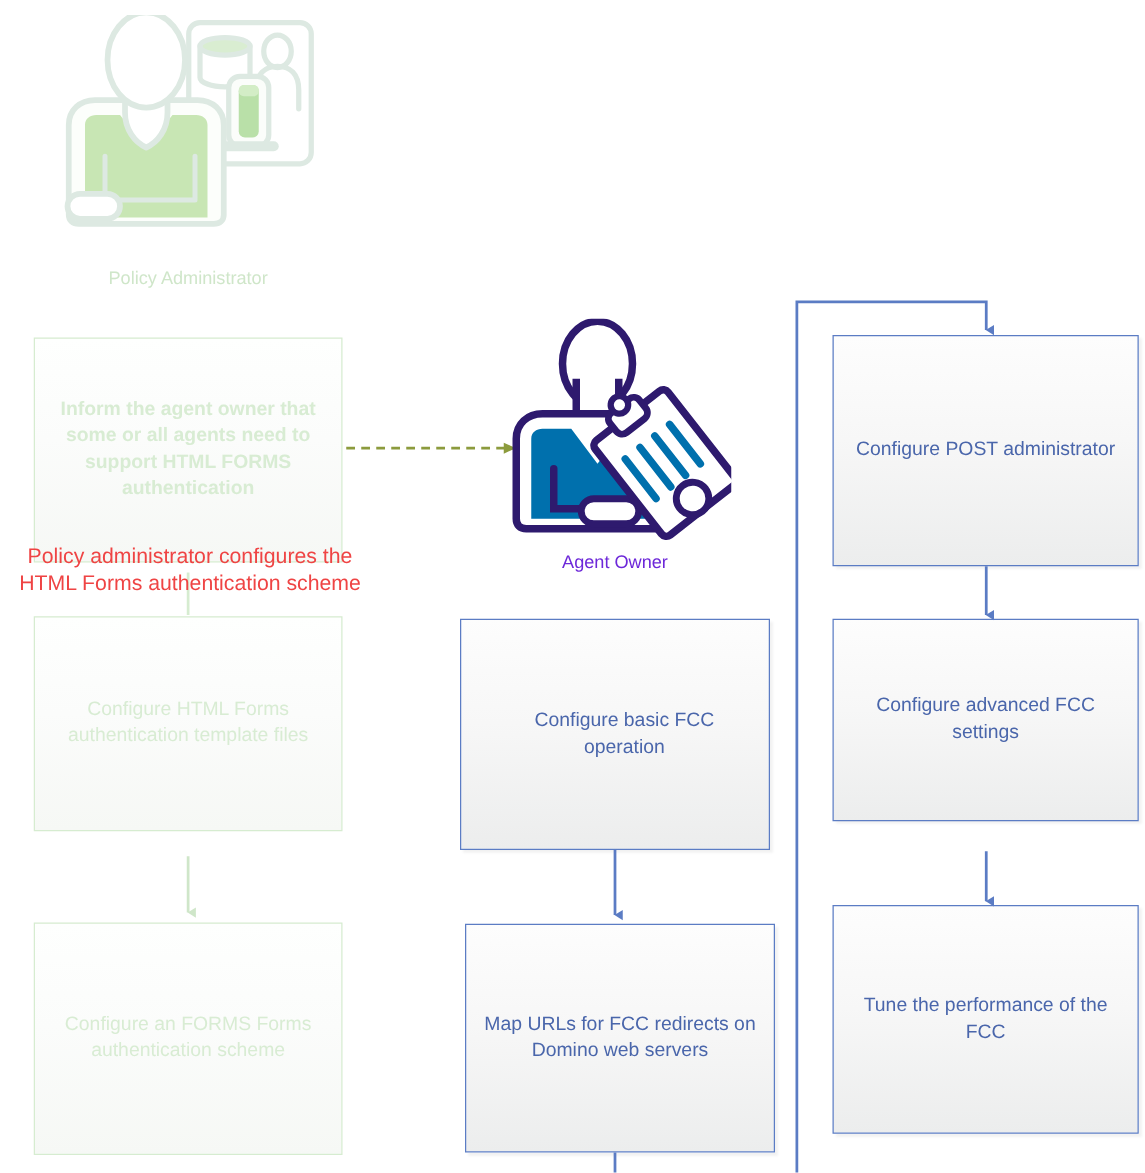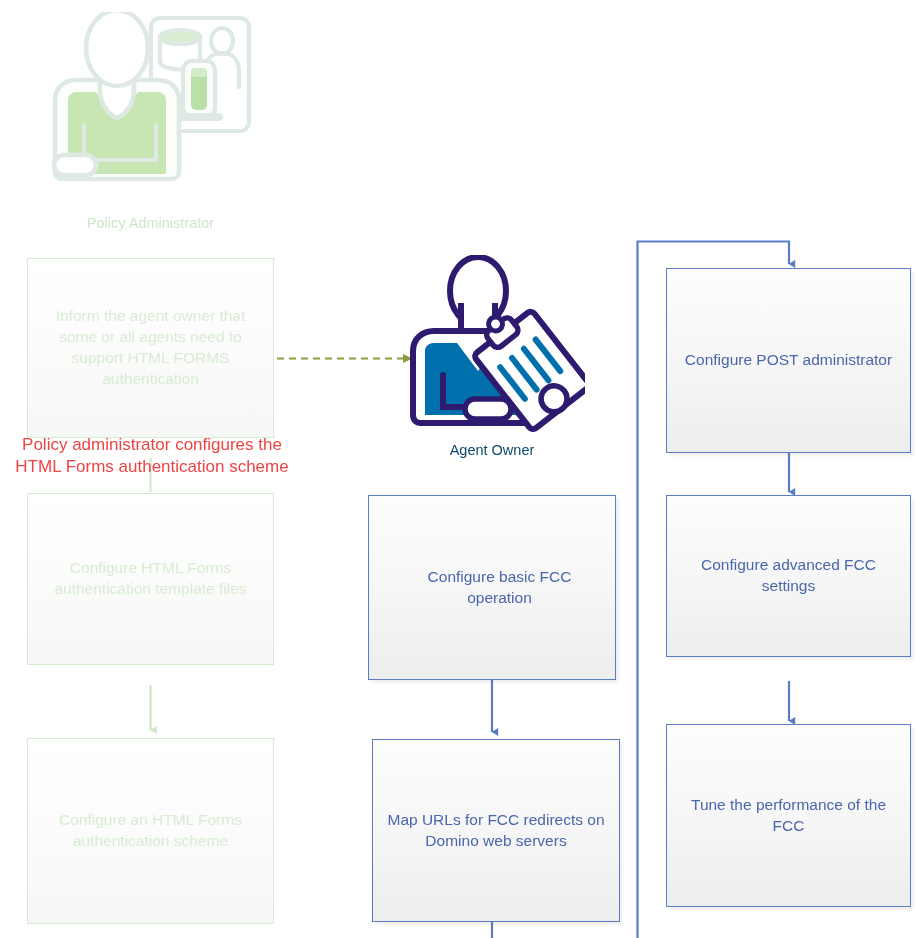--- a/index.html
+++ b/index.html
@@ -26,21 +26,21 @@
 
   
   .actor-label {
     position: absolute;
     text-align: center;
     font-size: 14.5px;
     line-height: 1.2;
     white-space: nowrap;
   }
   .actor-label.faded { color: #cfe6c9; }
-  .actor-label.active { color: #0c4a6e; }
+  .actor-label.active { color: #6d28d9; }
 
   
   .pbox {
     position: absolute;
     box-sizing: border-box;
     display: flex;
     align-items: center;
     justify-content: center;
     text-align: center;
     font-size: 15.5px;
@@ -192,30 +192,30 @@
         </g>
         <circle cx="125" cy="150" r="13" fill="#ffffff" stroke="#2e1a6e" stroke-width="5.5"></circle>
       </g>
     </svg>
   </div>
 
   <div class="actor-label faded" style="left:27px; top:205px; width:247px;">Policy Administrator</div>
 
   <div class="actor-label active" style="left:368px; top:432px; width:248px;">Agent Owner</div>
 
-  <div class="pbox green" style="left:27px; top:248px; width:247px; height:180px;">
+  <div class="pbox green" style="left:27px; top:260px; width:247px; height:180px;font-weight:bold;">
     <span class="ptext">Inform the agent owner that some or all agents need to support HTML FORMS authentication</span>
   </div>
 
   <div class="pbox green" style="left:27px; top:483px; width:247px; height:172px;">
     <span class="ptext">Configure HTML Forms authentication template files</span>
   </div>
 
   <div class="pbox green" style="left:27px; top:728px; width:247px; height:186px;">
-    <span class="ptext">Configure an HTML Forms authentication scheme</span>
+    <span class="ptext">Configure an FORMS Forms authentication scheme</span>
   </div>
 
   <div class="overlay-note" style="left:8px; top:424px; width:288px;">Policy administrator configures the HTML Forms authentication scheme</div>
 
   <div class="pbox blue" style="left:368px; top:485px; width:248px; height:185px;padding-left:29px;">
     <span class="ptext">Configure basic FCC operation</span>
   </div>
 
   <div class="pbox blue" style="left:372px; top:729px; width:248px; height:183px;">
     <span class="ptext">Map URLs for FCC redirects on Domino web servers</span>

